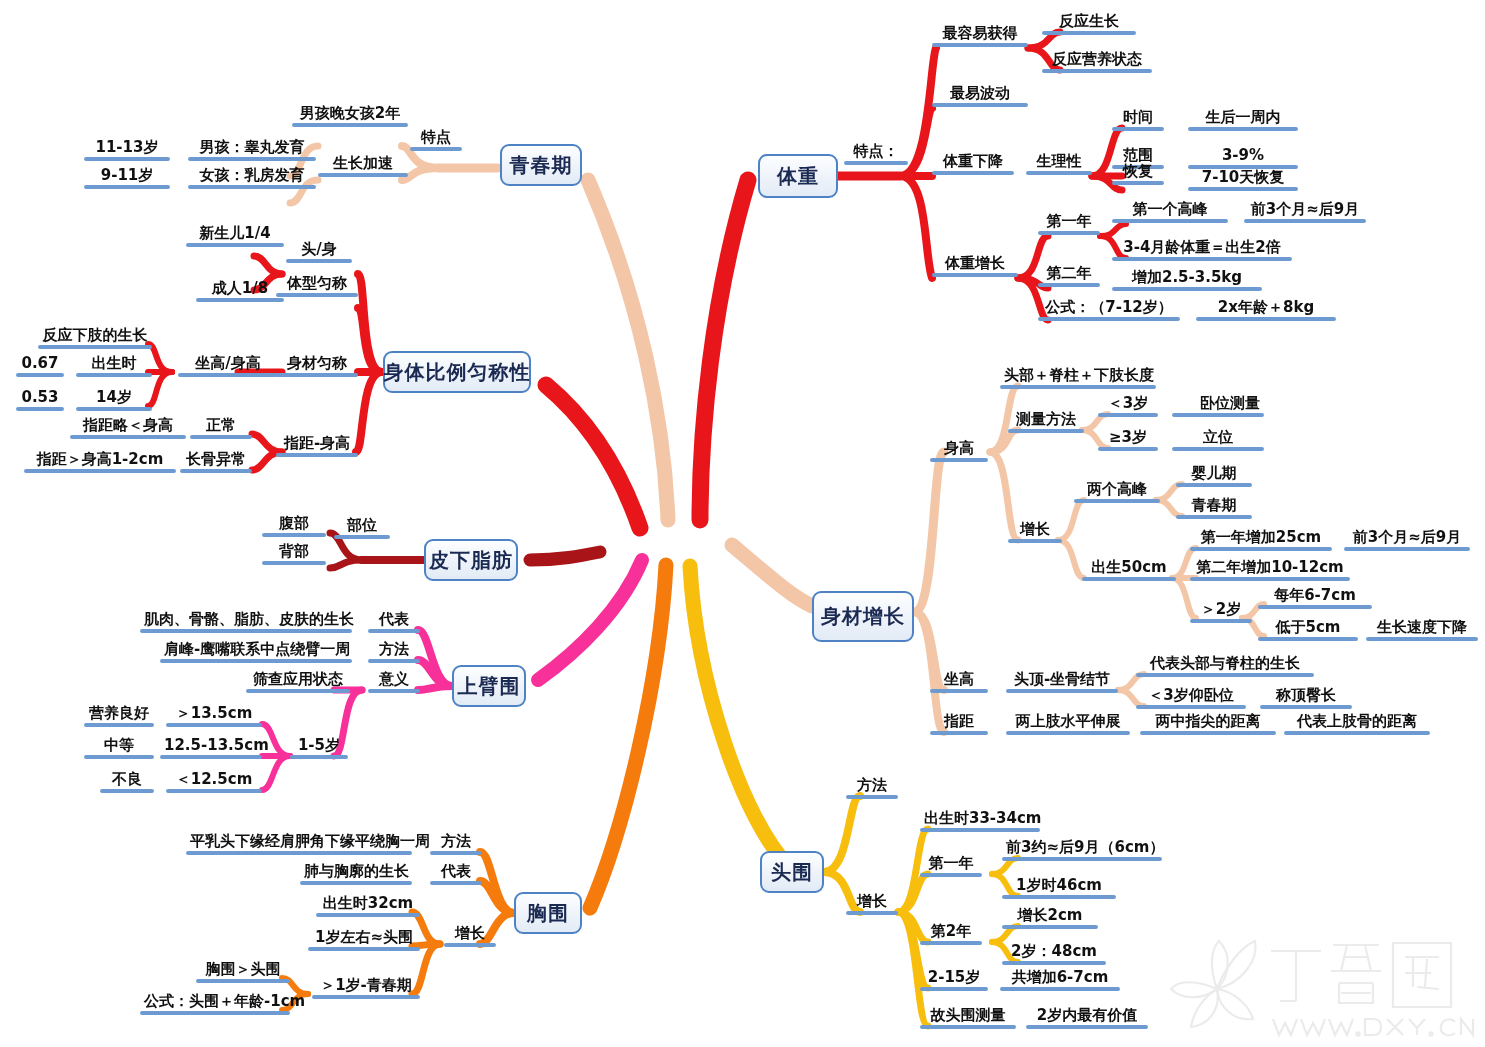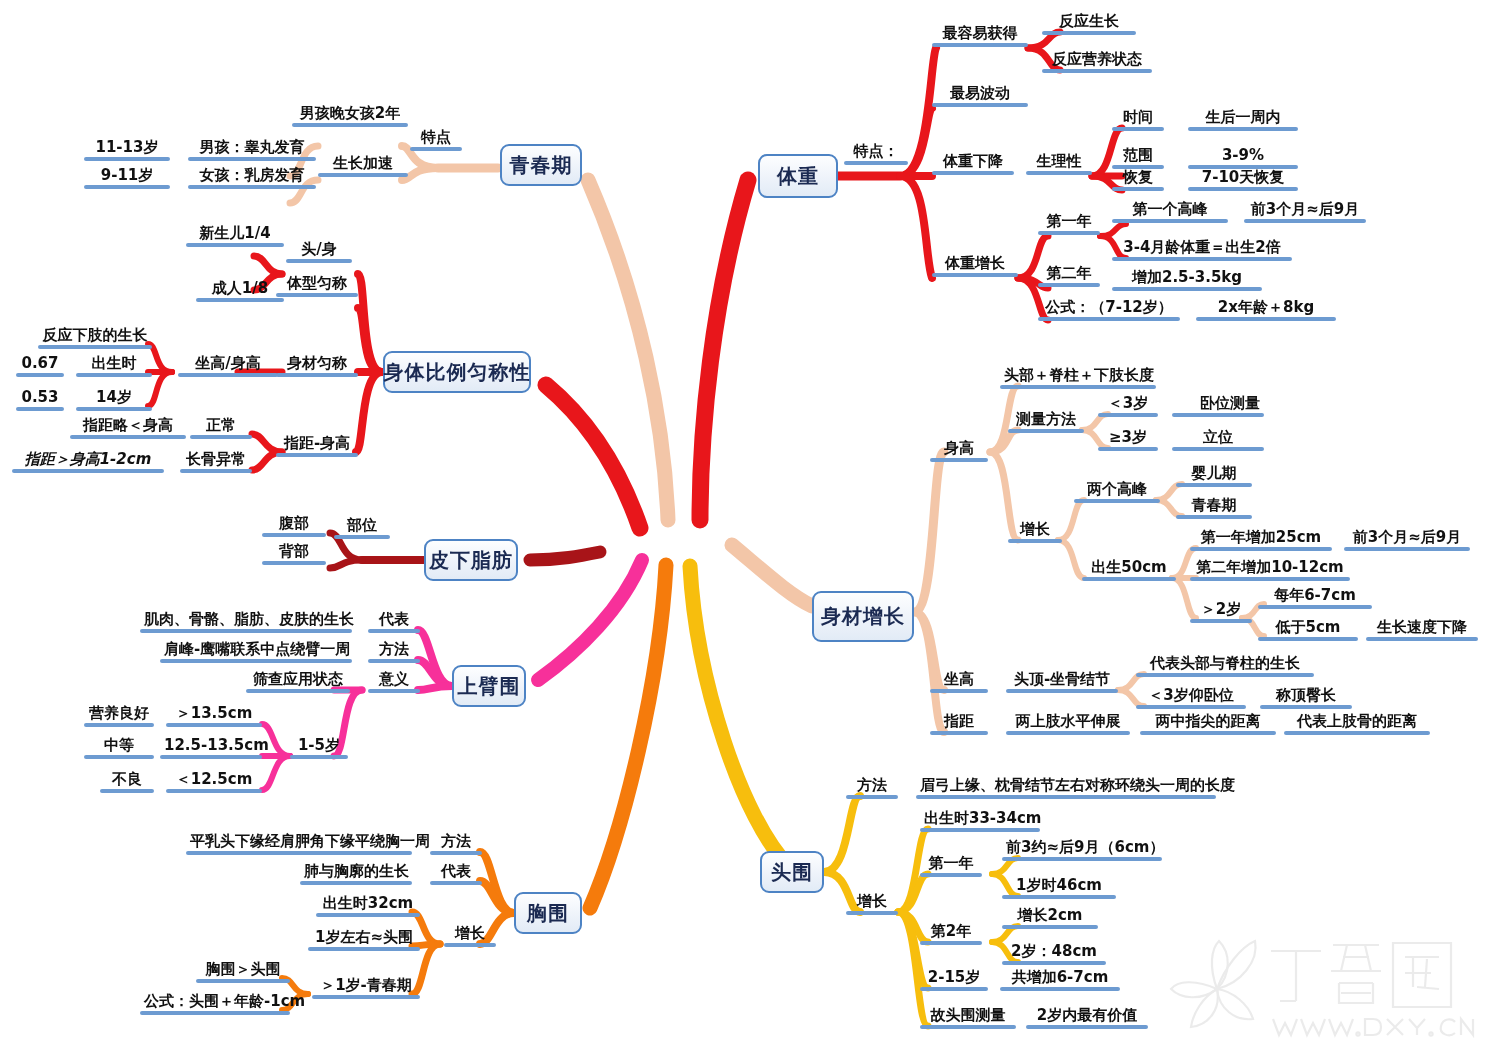--- a/index.html
+++ b/index.html
@@ -254,21 +254,21 @@
       <span class="ul"></span>
   </div>
   <div class="leaf" style="left:1112px;top:148px;width:52px;">
     <span class="txt">范围</span>
       <span class="ul"></span>
   </div>
   <div class="leaf" style="left:1188px;top:148px;width:110px;">
     <span class="txt">3-9%</span>
       <span class="ul"></span>
   </div>
-  <div class="leaf" style="left:1112px;top:170px;width:52px;">
+  <div class="leaf" style="left:1112px;top:164px;width:52px;">
     <span class="txt">恢复</span>
       <span class="ul"></span>
   </div>
   <div class="leaf" style="left:1188px;top:170px;width:110px;">
     <span class="txt">7-10天恢复</span>
       <span class="ul"></span>
   </div>
 
   <div class="leaf" style="left:932px;top:256px;width:86px;">
     <span class="txt">体重增长</span>
@@ -394,21 +394,21 @@
       <span class="ul"></span>
   </div>
   <div class="leaf" style="left:70px;top:418px;width:116px;">
     <span class="txt">指距略＜身高</span>
       <span class="ul"></span>
   </div>
   <div class="leaf" style="left:180px;top:452px;width:72px;">
     <span class="txt">长骨异常</span>
       <span class="ul"></span>
   </div>
-  <div class="leaf" style="left:12px;top:452px;width:152px;font-style:italic;">
+  <div class="leaf" style="left:24px;top:452px;width:152px;">
     <span class="txt">指距＞身高1-2cm</span>
       <span class="ul"></span>
   </div>
 
   <div class="leaf" style="left:334px;top:518px;width:56px;">
     <span class="txt">部位</span>
       <span class="ul"></span>
   </div>
   <div class="leaf" style="left:262px;top:516px;width:64px;">
     <span class="txt">腹部</span>
@@ -509,24 +509,20 @@
     <span class="txt">胸围＞头围</span>
       <span class="ul"></span>
   </div>
   <div class="leaf" style="left:140px;top:994px;width:150px;">
     <span class="txt">公式：头围＋年龄-1cm</span>
       <span class="ul"></span>
   </div>
 
   <div class="leaf" style="left:846px;top:778px;width:52px;">
     <span class="txt">方法</span>
-      <span class="ul"></span>
-  </div>
-  <div class="leaf" style="left:916px;top:778px;width:300px;">
-    <span class="txt">眉弓上缘、枕骨结节左右对称环绕头一周的长度</span>
       <span class="ul"></span>
   </div>
   <div class="leaf" style="left:846px;top:894px;width:52px;">
     <span class="txt">增长</span>
       <span class="ul"></span>
   </div>
   <div class="leaf" style="left:920px;top:811px;width:120px;">
     <span class="txt">出生时33-34cm</span>
       <span class="ul"></span>
   </div>

